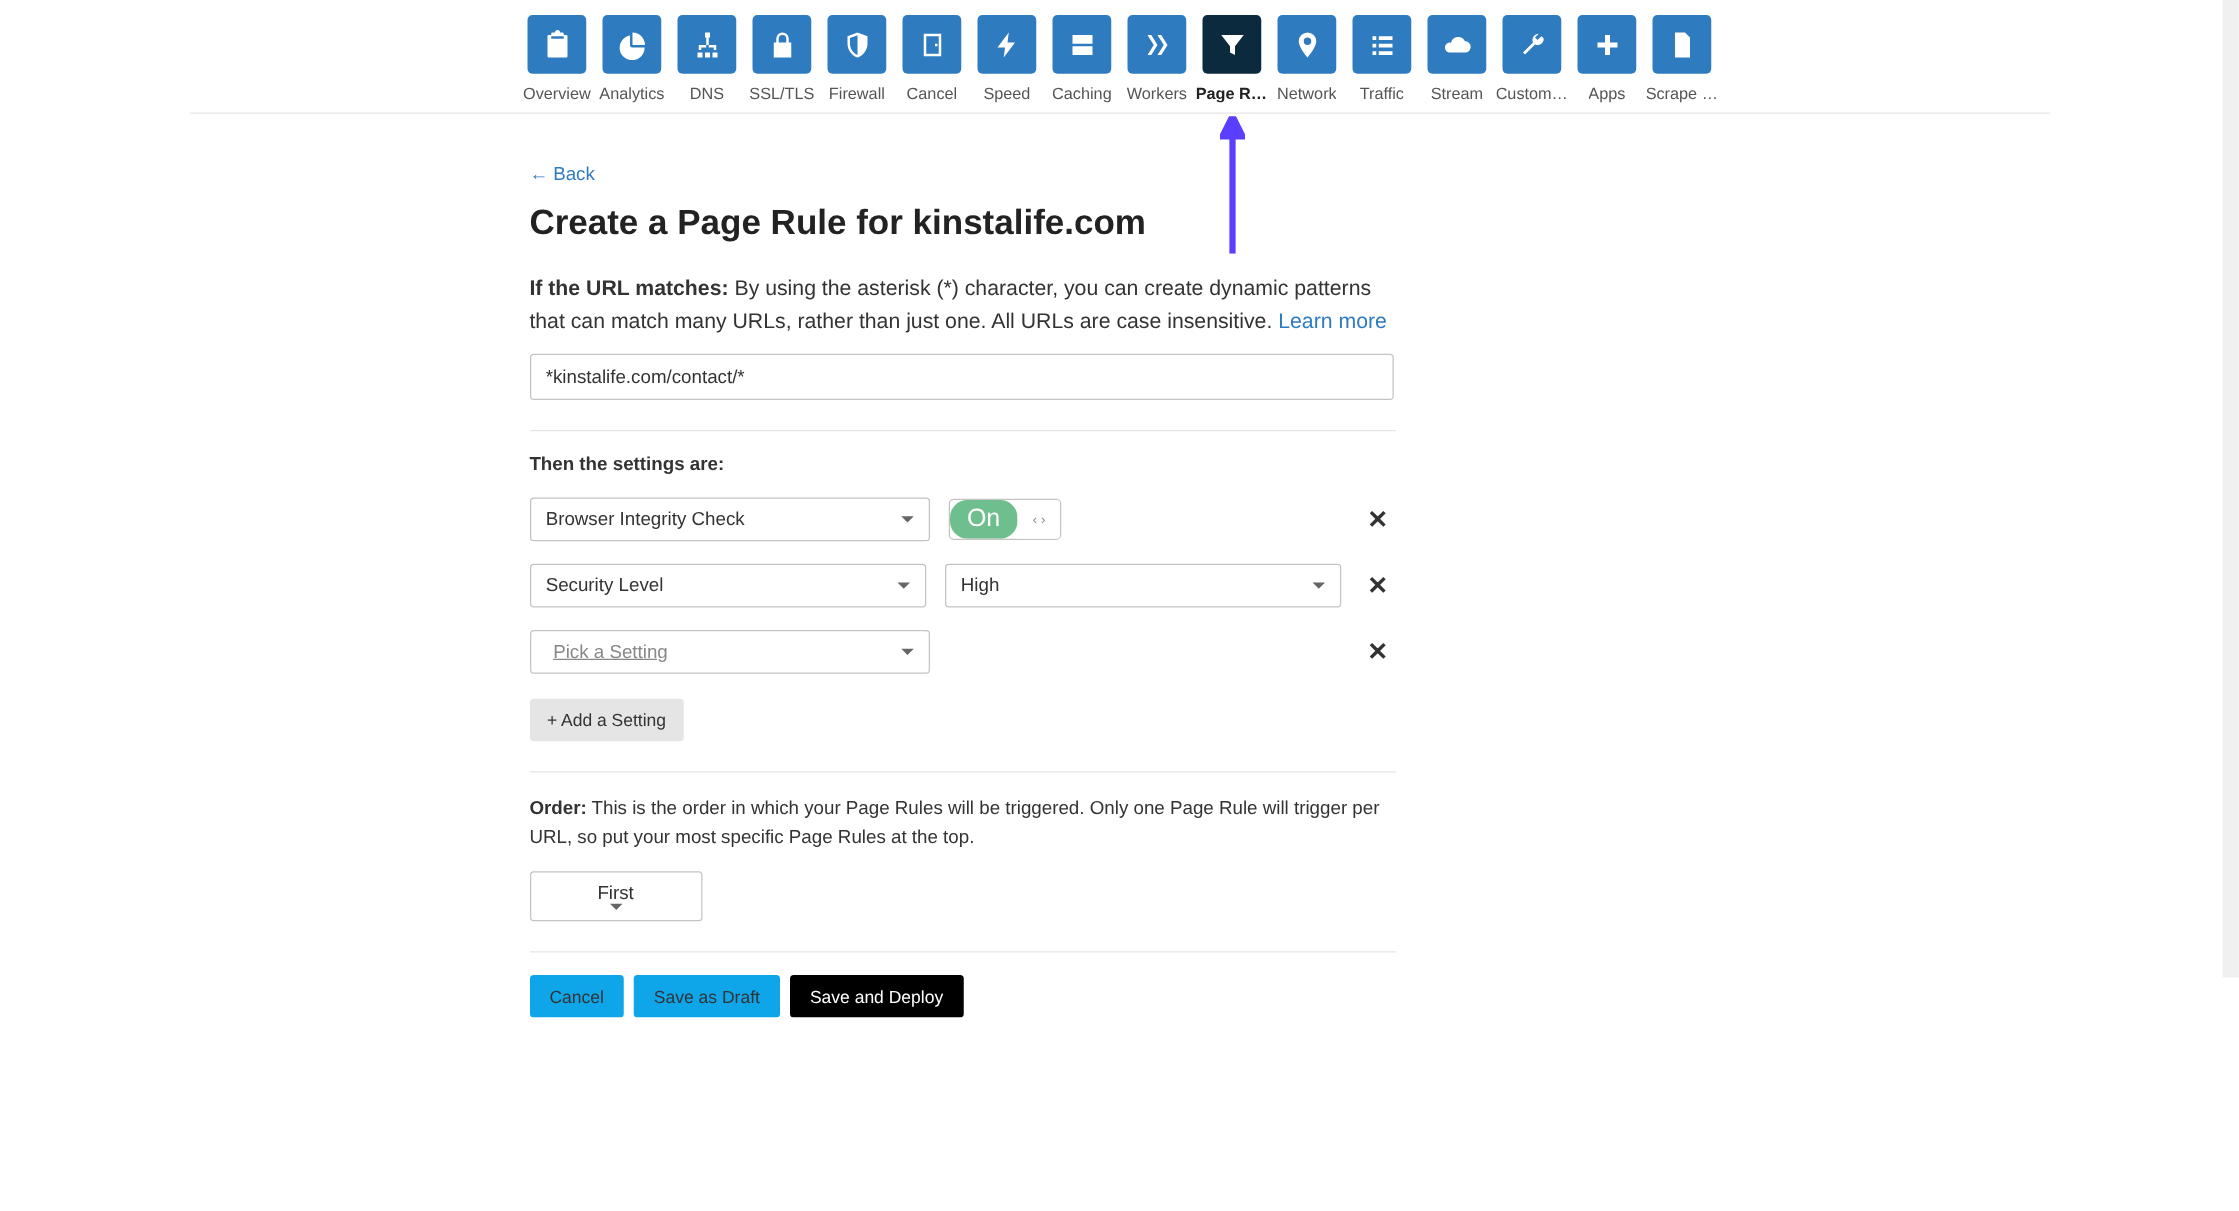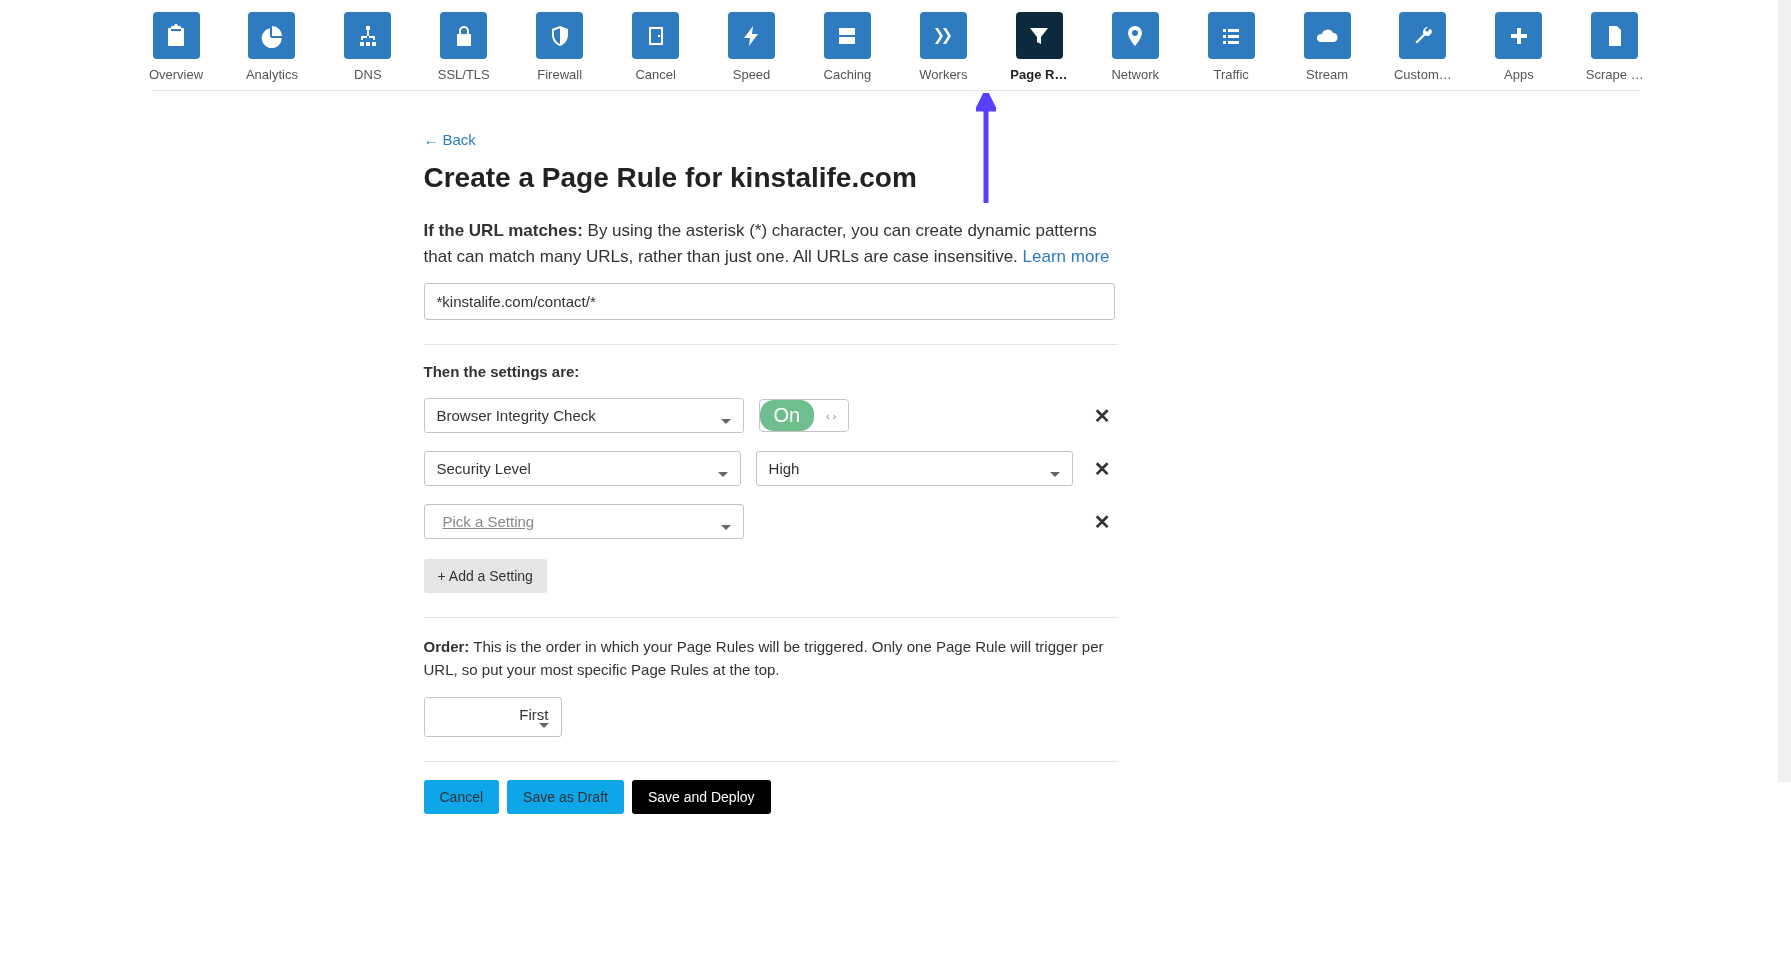--- a/index.html
+++ b/index.html
@@ -10,21 +10,21 @@
     font-size: 14px;
   }
   .page-wrap {
     width: 1488px;
     margin: 0 auto;
     position: relative;
   }
   
   .nav-row {
     display: flex;
-    justify-content: space-between;
+    justify-content: center;
     gap: 11px;
     padding: 12px 0 8px;
     border-bottom: 1px solid #e5e5e5;
     position: relative;
   }
   .nav-item {
     display: flex;
     flex-direction: column;
     align-items: center;
     width: 49px;
@@ -120,21 +120,21 @@
   .dropdown {
     position: relative;
     width: 320px;
     border: 1px solid #c4c4c4;
     border-radius: 3px;
     padding: 8px 12px;
     font-size: 15px;
     background: #fff;
     cursor: pointer;
     display: flex;
-    align-items: flex-end;
+    align-items: center;
     justify-content: space-between;
   }
   .dropdown.small { width: 138px; }
   .dropdown .caret {
     width: 0; height: 0;
     border-left: 5px solid transparent;
     border-right: 5px solid transparent;
     border-top: 5px solid #666;
   }
   .dropdown.placeholder { color: #888; padding-left: 18px; text-decoration: underline;}

